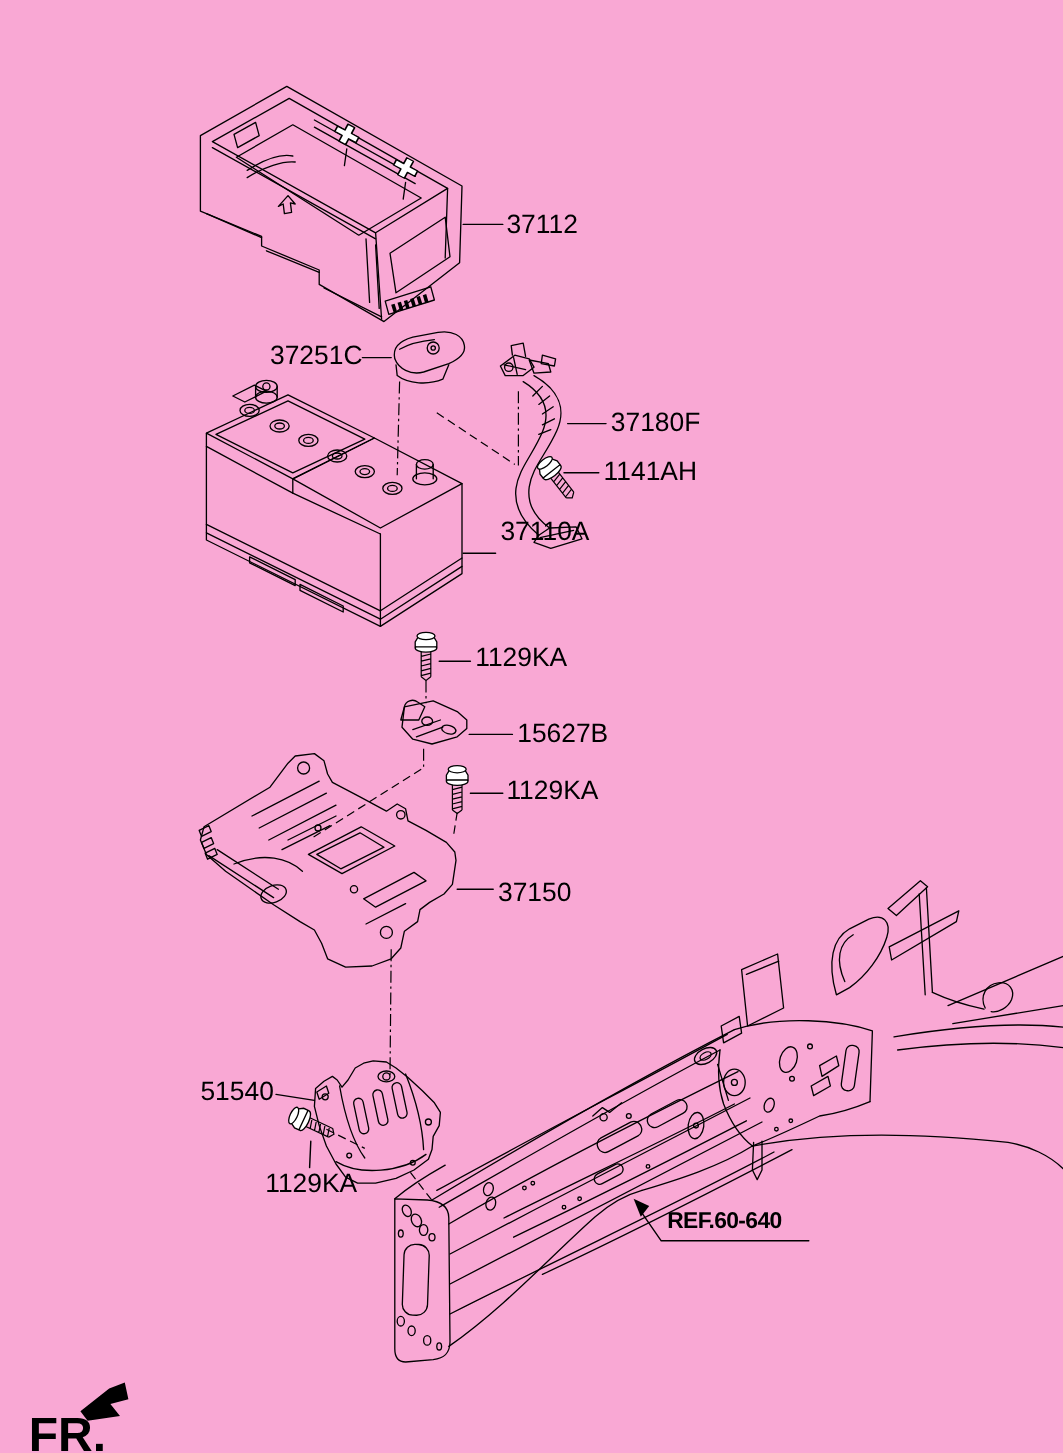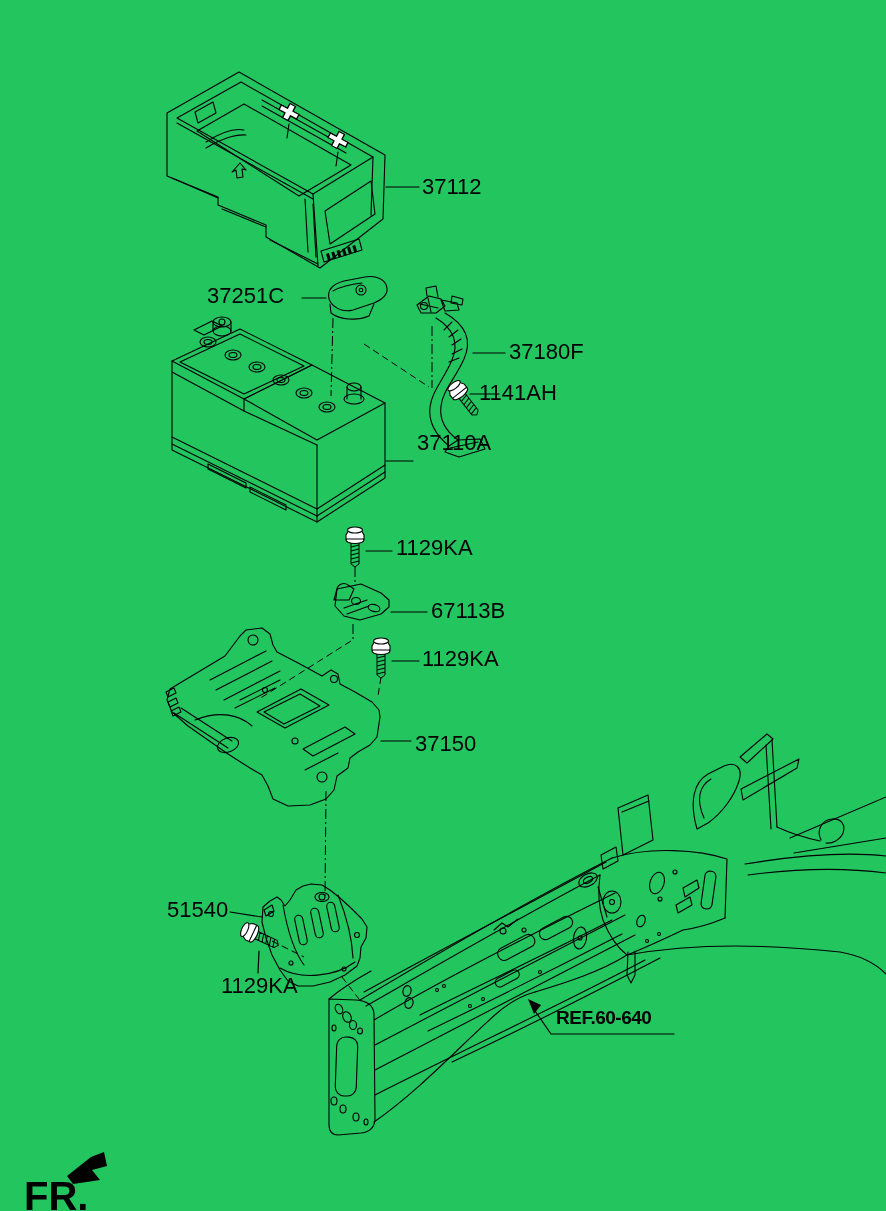--- a/index.html
+++ b/index.html
@@ -1,19 +1,19 @@
 <!DOCTYPE html>
 <html><head>
 <meta charset="utf-8">
 <style>
   html,body{margin:0;padding:0;background:#ffffff;}
   .stage{
     position:relative;
     width:886px;height:1211px;
-    background:#22c55e;
+    background:#f9a8d4;
     overflow:hidden;
     font-family:"Liberation Sans", sans-serif;
   }
   .stage svg{position:absolute;left:0;top:0;}
   .callout{
     position:absolute;
     font:22px/1.1 "Liberation Sans", sans-serif;
     color:#000;
     white-space:nowrap;
   }
@@ -294,26 +294,26 @@
     <path class="leader" d="M674,1034 L551,1034 L533,1008"></path>
     <path class="solidblack" d="M528,999 L541,1005 L534,1014 Z"></path>
   </g>
 
   <g>
     <path class="solidblack" d="M67,1176 L91,1157 L104,1152 L107,1166 L92,1170 L100,1180 L73,1184 Z"></path>
   </g>
 </svg>
 
 <div class="callout" style="left:422px;top:175px">37112</div>
-<div class="callout" style="left:207px;top:284px">37251C</div>
+<div class="callout" style="left:225px;top:284px">37251C</div>
 <div class="callout" style="left:509px;top:340px">37180F</div>
-<div class="callout" style="left:479px;top:381px">1141AH</div>
+<div class="callout" style="left:503px;top:381px">1141AH</div>
 <div class="callout" style="left:417px;top:431px">37110A</div>
 <div class="callout" style="left:396px;top:536px">1129KA</div>
-<div class="callout" style="left:431px;top:599px">67113B</div>
+<div class="callout" style="left:431px;top:599px">15627B</div>
 <div class="callout" style="left:422px;top:647px">1129KA</div>
 <div class="callout" style="left:415px;top:732px">37150</div>
 <div class="callout" style="left:167px;top:898px">51540</div>
 <div class="callout" style="left:221px;top:974px">1129KA</div>
 <div class="callout ref-label" style="left:556px;top:1008px">REF.60-640</div>
 <div class="callout fr-label" style="left:24px;top:1174px">FR.</div>
 
 </div>
 
 </body></html>

